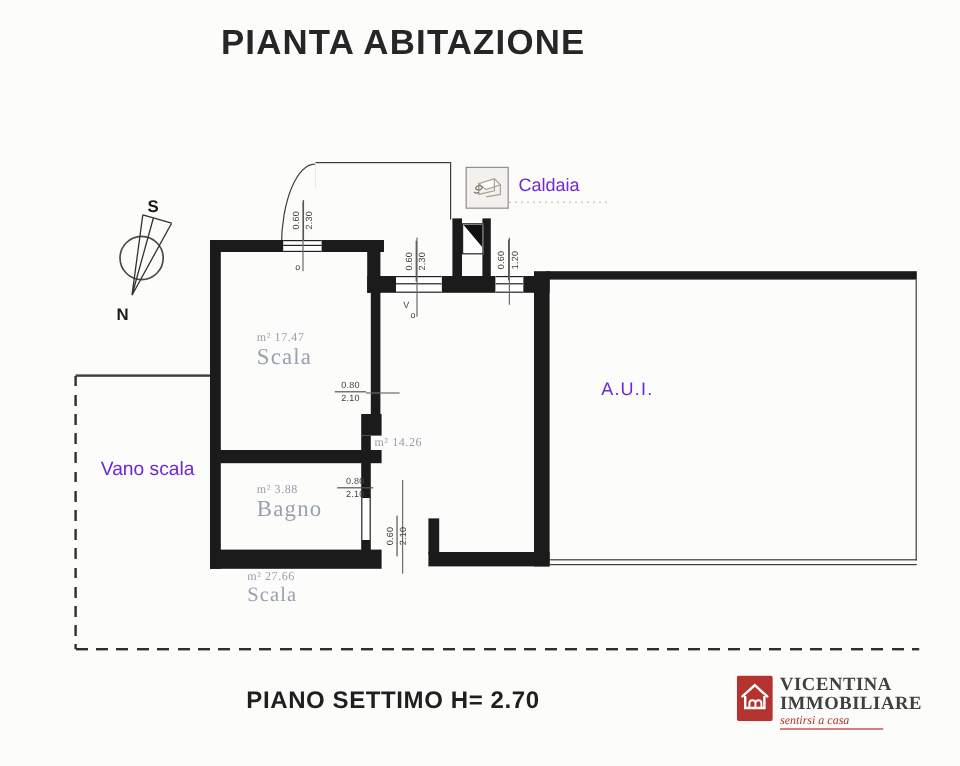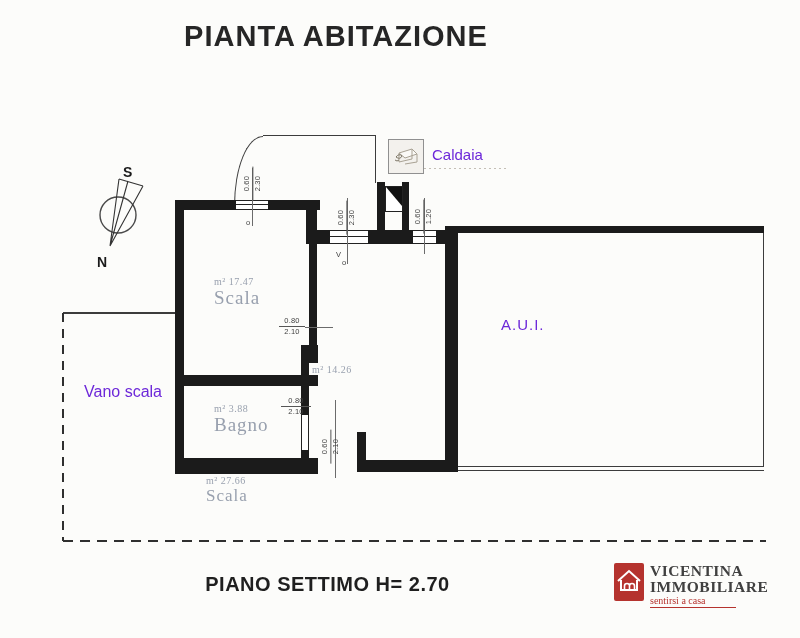--- a/index.html
+++ b/index.html
@@ -36,21 +36,21 @@
   .dashh{position:absolute;height:2px;background:repeating-linear-gradient(90deg,#2f2f2f 0 10px,transparent 10px 17px);}
   .dashv{position:absolute;width:2px;background:repeating-linear-gradient(180deg,#2f2f2f 0 9px,transparent 9px 16px);}
   .dot{position:absolute;height:1px;background:repeating-linear-gradient(90deg,#c4bfb6 0 2px,transparent 2px 5px);}
   
   .caldbox{position:absolute;border:1.2px solid #909090;background:#f3f1ed;}
   
   .logo{position:absolute;left:612px;top:555px;width:185px;height:62px;}
   .logo .ltxt{position:absolute;left:38px;top:8px;font-family:"Liberation Serif",serif;
               font-weight:bold;font-size:15.5px;line-height:1.0;letter-spacing:.5px;}
   .logo .tagline{position:absolute;left:38px;top:40px;width:86px;font-family:"Liberation Serif",serif;
-                 font-size:10px;border-bottom:1px solid #b5332e;padding-bottom:1px;}
+                 font-style:italic;font-size:10px;border-bottom:1px solid #b5332e;padding-bottom:1px;}
   svg{display:block;}
 </style>
 </head>
 <body>
 
 <div class="canvas">
 
   <h1 class="title">PIANTA ABITAZIONE</h1>
 
   <svg style="position:absolute;left:95px;top:155px" width="62" height="118" viewBox="0 0 62 118">

